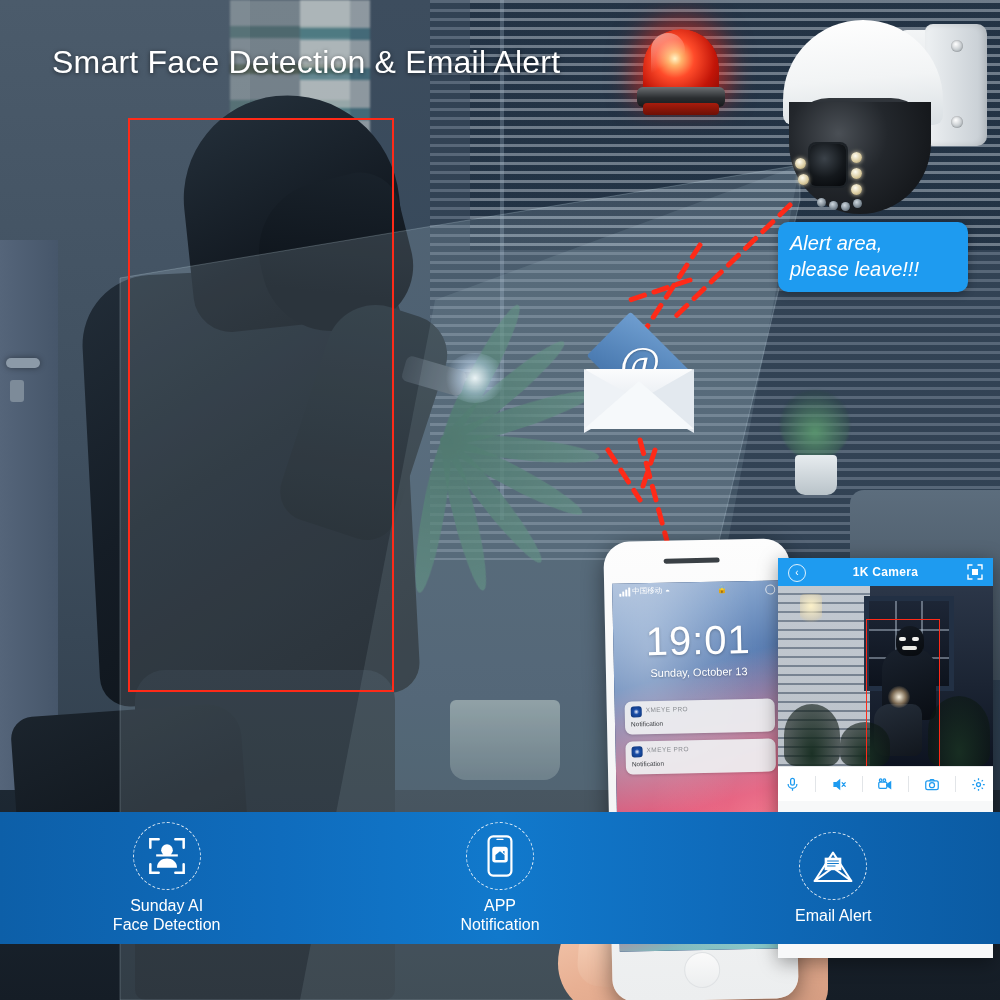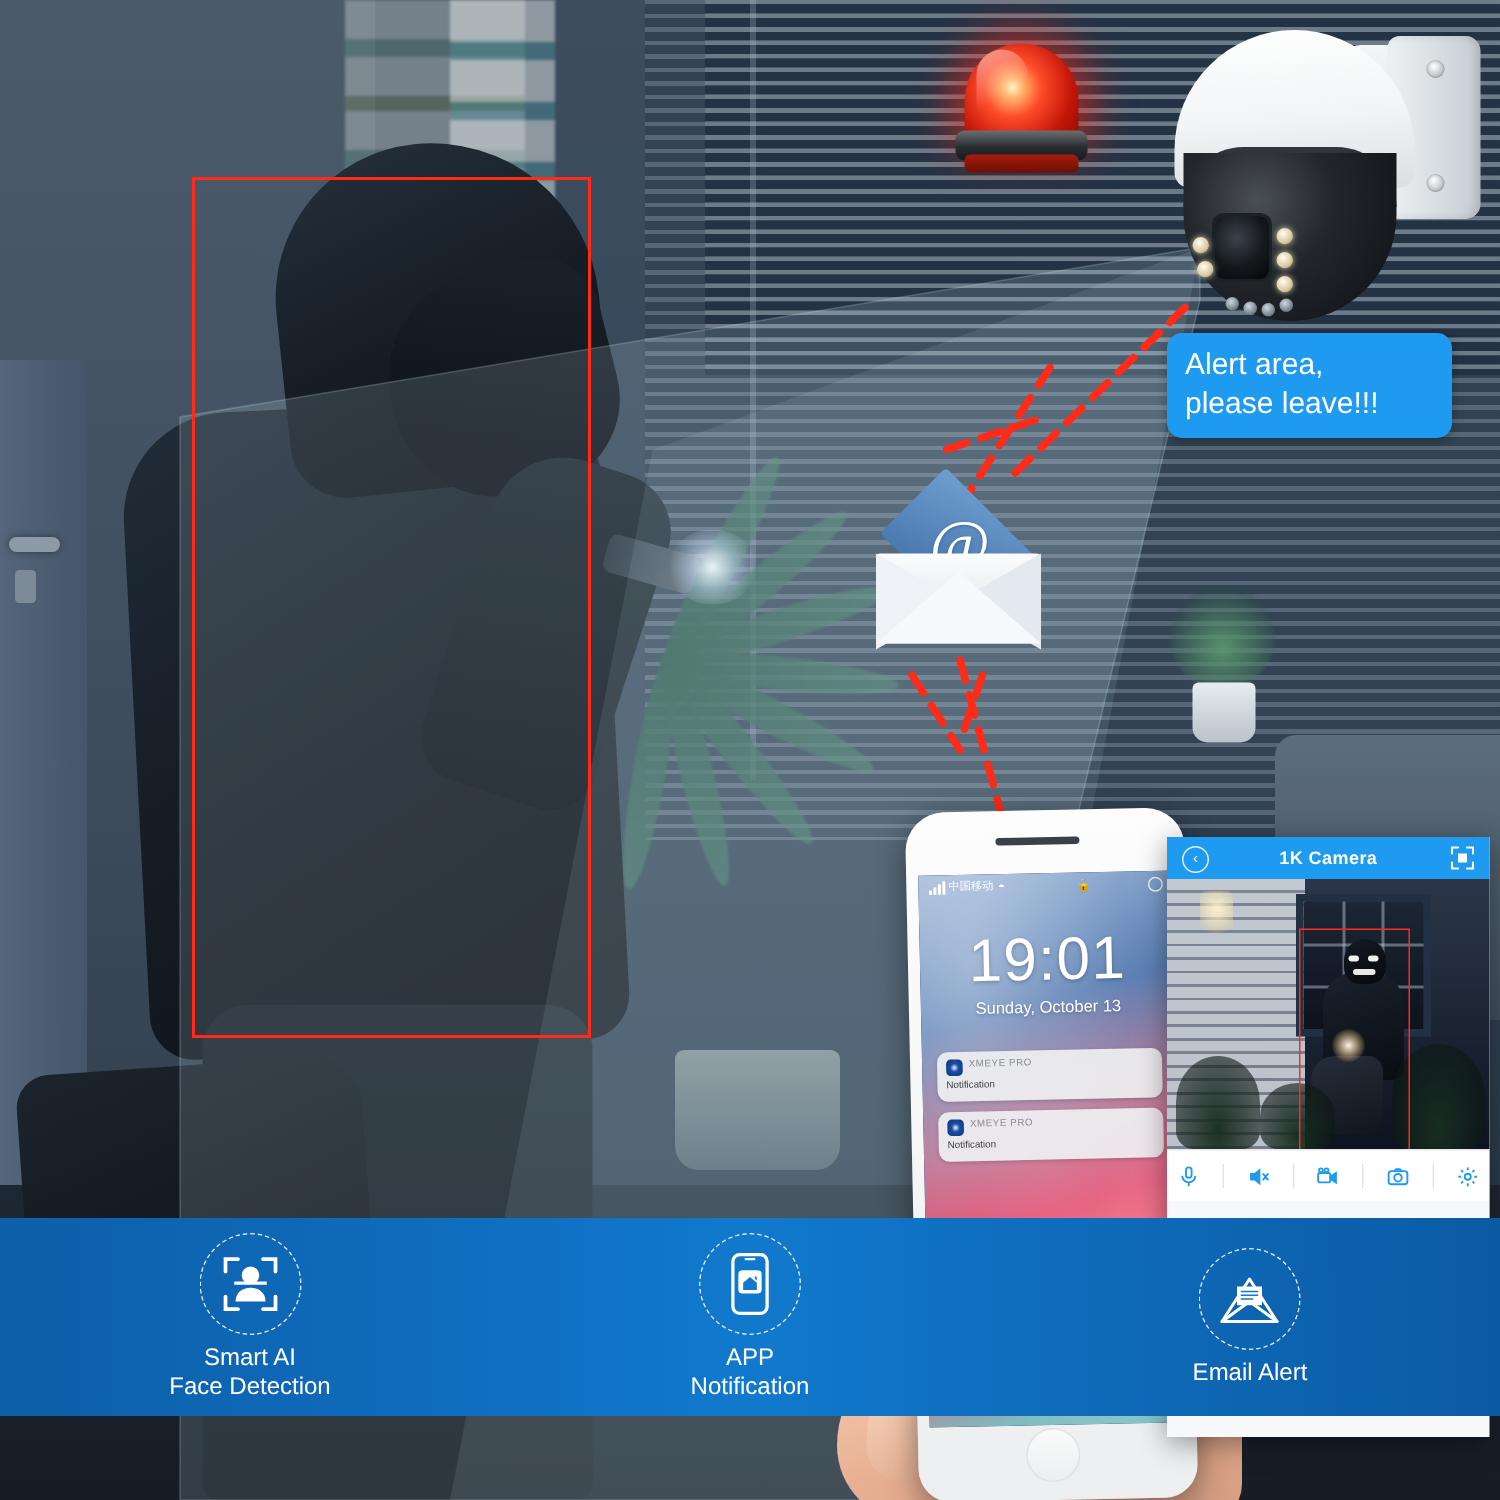--- a/index.html
+++ b/index.html
@@ -261,20 +261,21 @@
   
   .alert-bubble {
     position:absolute; left:778px; top:222px; width:190px; height:70px;
     background:#1e9bf0; border-radius:10px;
     box-shadow:0 2px 8px rgba(0,0,0,.3);
   }
   .alert-text {
     position:absolute; left:12px; top:8px;
     color:#fff; font-size:20px; line-height:26px;
     white-space:pre-line;
+    font-style:italic;
   }
 
   
   .envelope { position:absolute; left:580px; top:333px; width:118px; height:100px; }
   .env-letter {
     position:absolute; left:16px; top:0px; width:86px; height:62px;
     background:linear-gradient(160deg,#6f9ed0 0%, #4f7fb5 60%, #3d6aa0 100%);
     transform:rotate(45deg);
     border-radius:3px;
   }
@@ -588,20 +589,21 @@
     <div class="bag"></div>
   </div>
 
   <svg class="fov">
     <polygon points="800,165 120,278 120,1000 610,1000 800,200" fill="rgba(205,228,240,0.16)" stroke="rgba(220,240,250,0.22)" stroke-width="1"></polygon>
     <polygon points="800,165 435,300 300,1000 640,1000" fill="rgba(210,232,244,0.10)"></polygon>
   </svg>
 
   <div class="detect-box"></div>
 
+  <div class="headline">Smart Face Detection &amp; Email Alert</div>
 
   <div class="siren">
     <div class="siren-dome"></div>
     <div class="siren-glass"></div>
     <div class="siren-base"></div>
     <div class="siren-foot"></div>
   </div>
 
   <div class="camera">
     <div class="cam-bracket-arm"></div>
@@ -816,21 +818,21 @@
 
     <div class="feature">
       <div class="feat-circle">
         <svg width="40" height="40" viewBox="0 0 48 48">
           <path d="M4 14V4h10M34 4h10v10M44 34v10H34M14 44H4V34" stroke="#fff" stroke-width="3" fill="none" stroke-linecap="round"></path>
           <circle cx="24" cy="17" r="7" fill="#fff"></circle>
           <path d="M12 38c0-7 5.5-11 12-11s12 4 12 11z" fill="#fff"></path>
           <rect x="11" y="22" width="26" height="2.6" fill="#fff"></rect>
         </svg>
       </div>
-      <div class="feat-label">Smart AI
+      <div class="feat-label">Sunday AI
 Face Detection</div>
     </div>
 
     <div class="feature">
       <div class="feat-circle">
         <svg width="26" height="42" viewBox="0 0 28 46">
           <rect x="1.5" y="1.5" width="25" height="43" rx="5" fill="none" stroke="#fff" stroke-width="2.4"></rect>
           <rect x="10" y="4" width="8" height="1.6" rx=".8" fill="#fff"></rect>
           <rect x="5.5" y="13" width="17" height="17" rx="3" fill="#fff"></rect>
           <path d="M9 22l5-4.2 5 4.2v5.4H9z" fill="#1179cc"></path>

